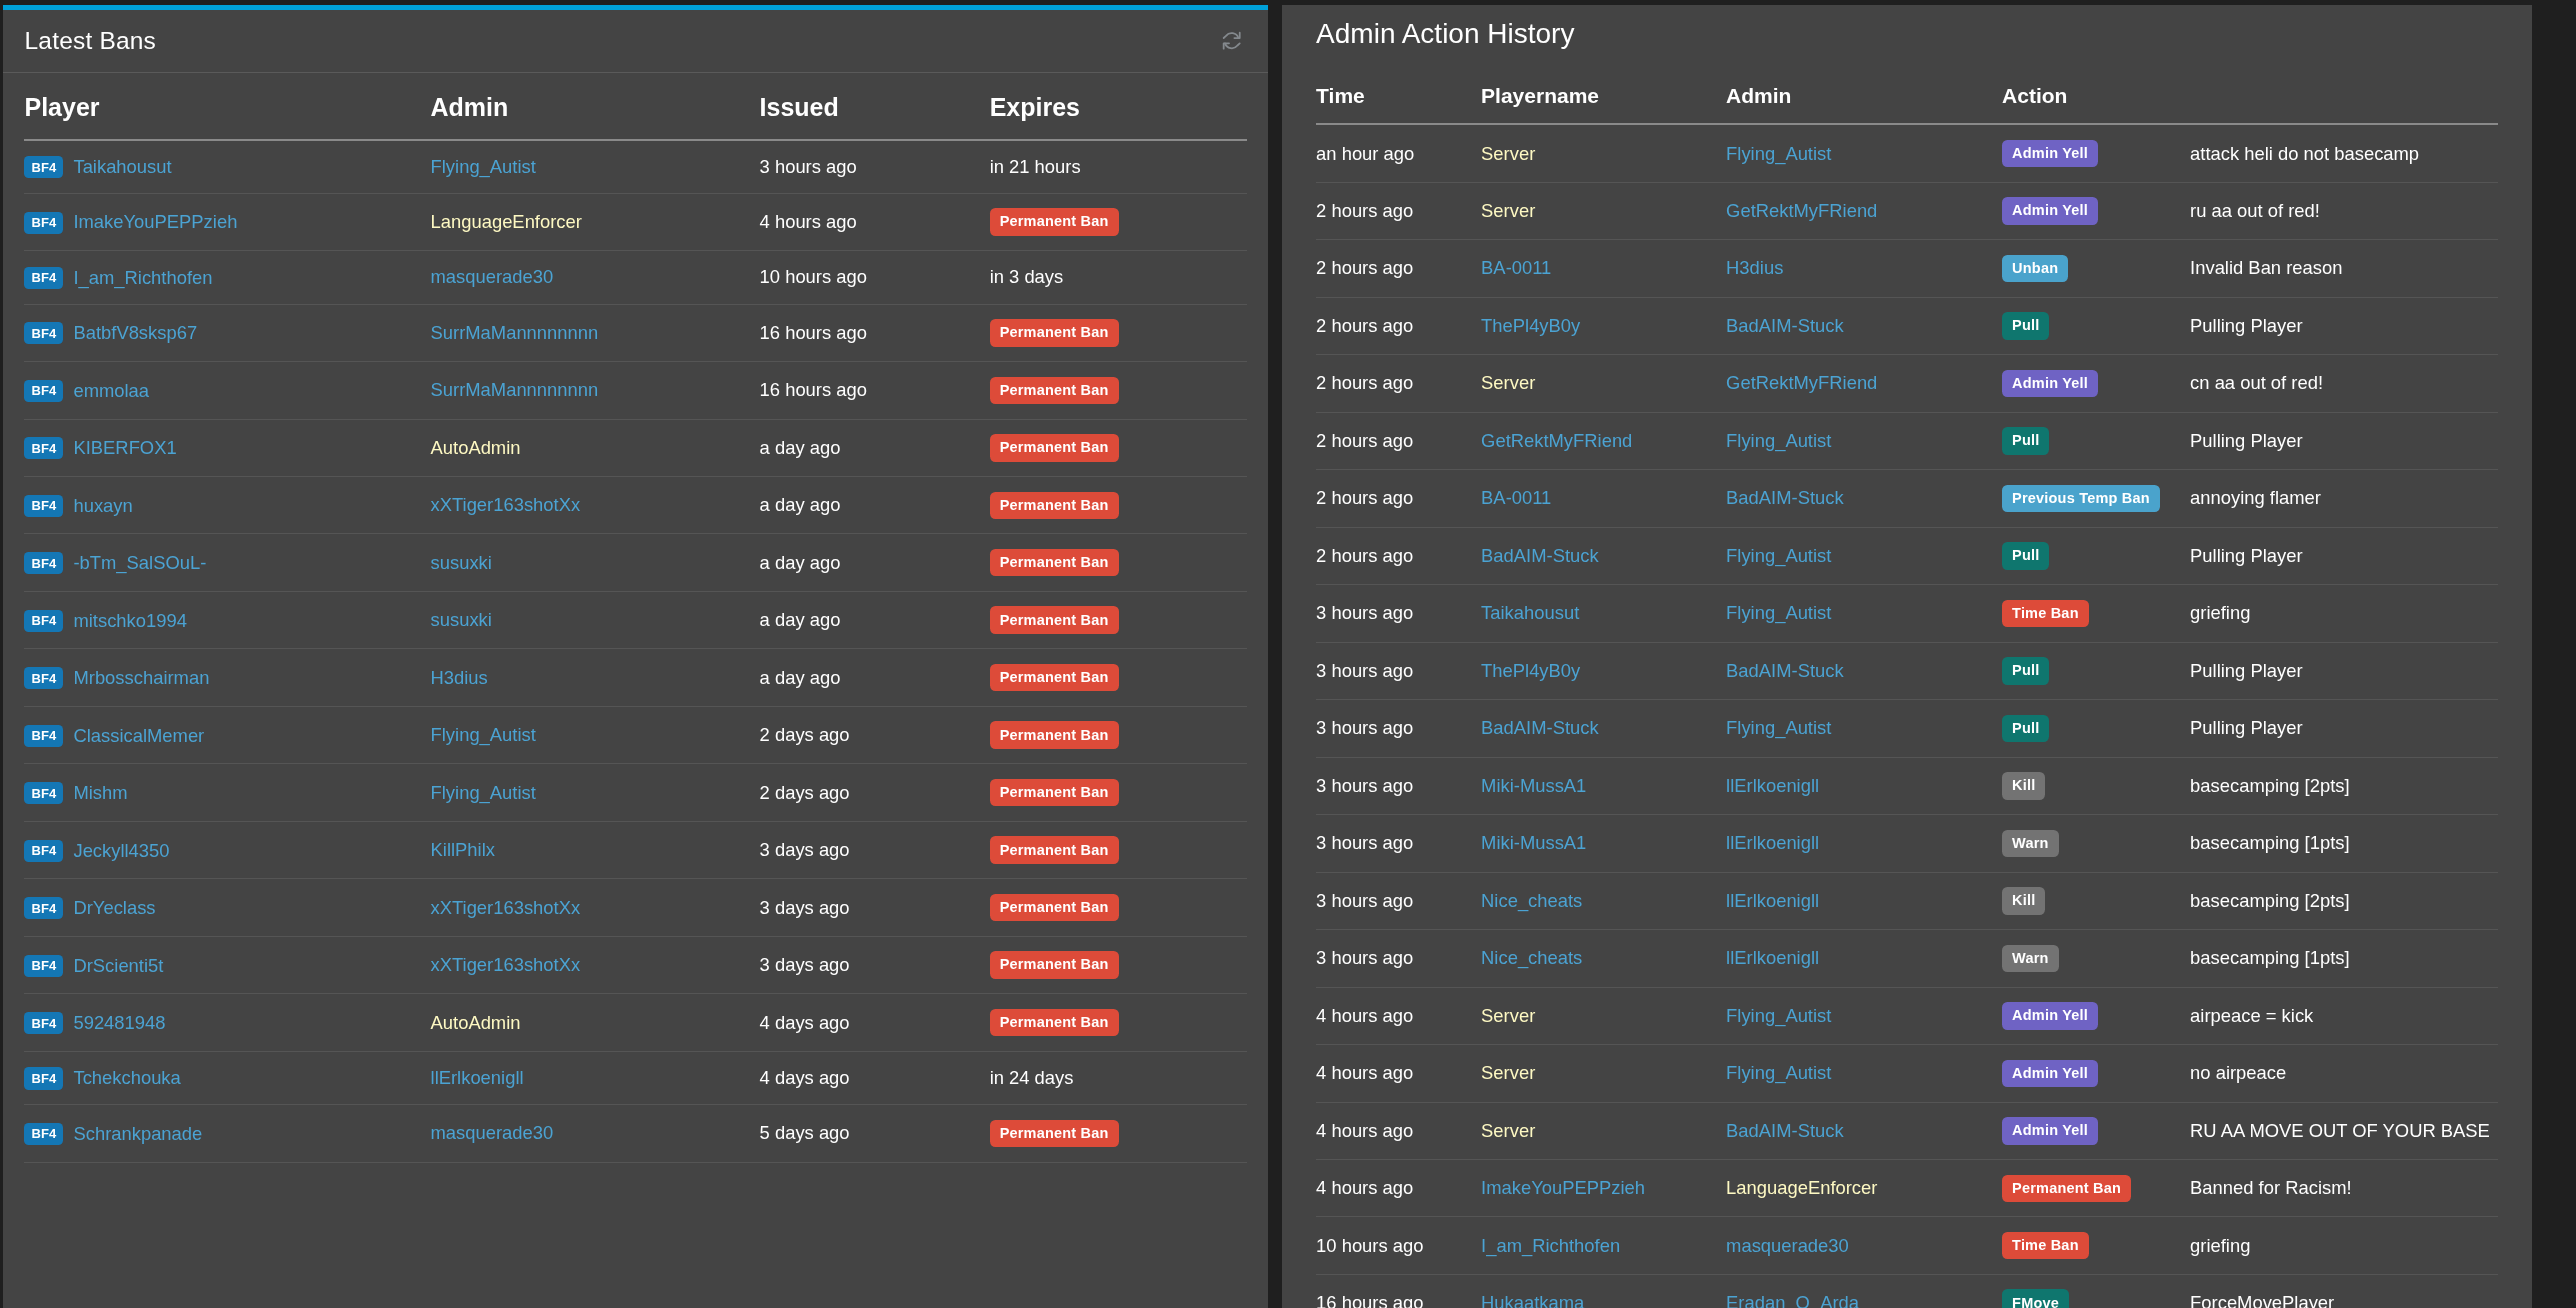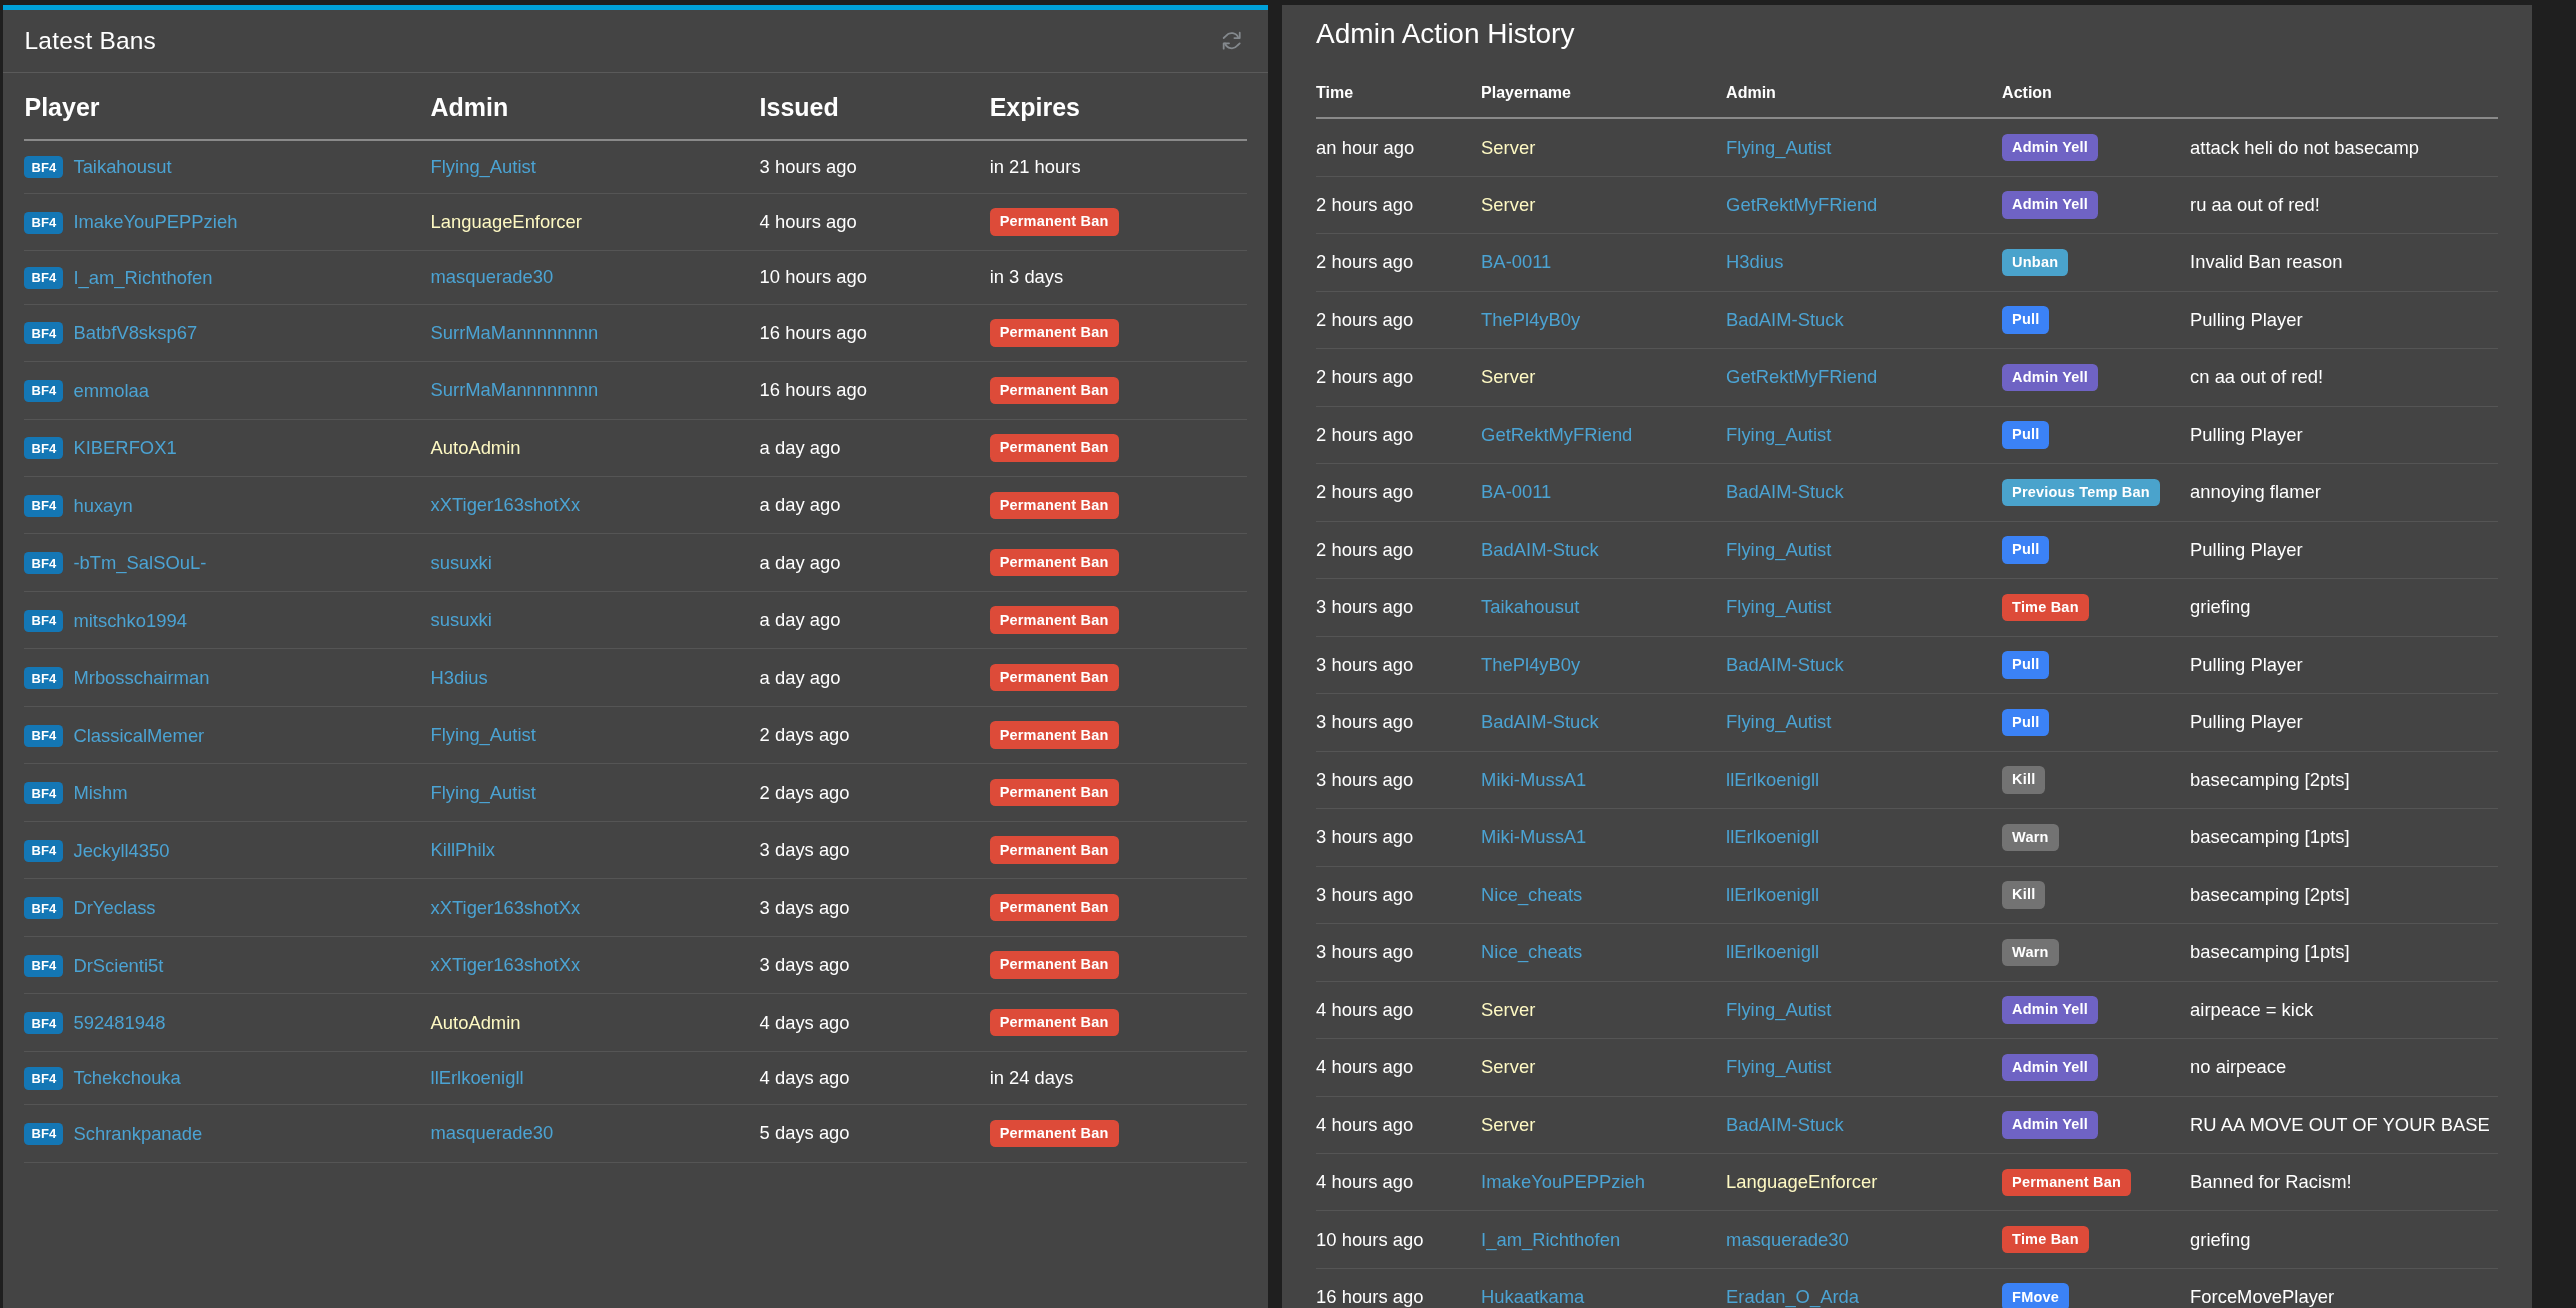--- a/index.html
+++ b/index.html
@@ -92,21 +92,21 @@
     vertical-align: middle;
     white-space: nowrap;
   }
   .bans-wrap { padding: 0 21.4px; }
 
   .tbl-actions { table-layout: fixed; }
   .actions-wrap { padding: 0 34px 0 34px; }
   .tbl-actions th {
     text-align: left;
     color: #ffffff;
-    font-size: 16px;
+    font-size: 21px;
     font-weight: bold;
     padding: 21.4px 0 15.3px 0;
     vertical-align: bottom;
   }
   .tbl-actions thead tr { border-bottom: 2.3px solid #8a8a8a; }
   .tbl-actions td {
     color: #ffffff;
     font-size: 18.4px;
     padding: 14.5px 0 14.5px 0;
     border-bottom: 0.8px solid #555555;
@@ -143,21 +143,21 @@
     font-size: 14.5px;
     font-weight: bold;
     border-radius: 5.4px;
     padding: 6.1px 10px 6.9px 10px;
     line-height: 1;
     letter-spacing: 0.2px;
   }
   .badge-danger   { background: #dd4b39; }
   .badge-purple   { background: #6f63c4; }
   .badge-info     { background: #4aa3cc; }
-  .badge-dark     { background: #3b82f6; }
+  .badge-dark     { background: #0f766e; }
   .badge-warning  { background: #737373; }
 </style>
 </head>
 <body>
 
 <div class="app">
 
   <section class="panel-left">
     <div class="panel-left-header">
       <span class="panel-left-title">Latest Bans</span>

